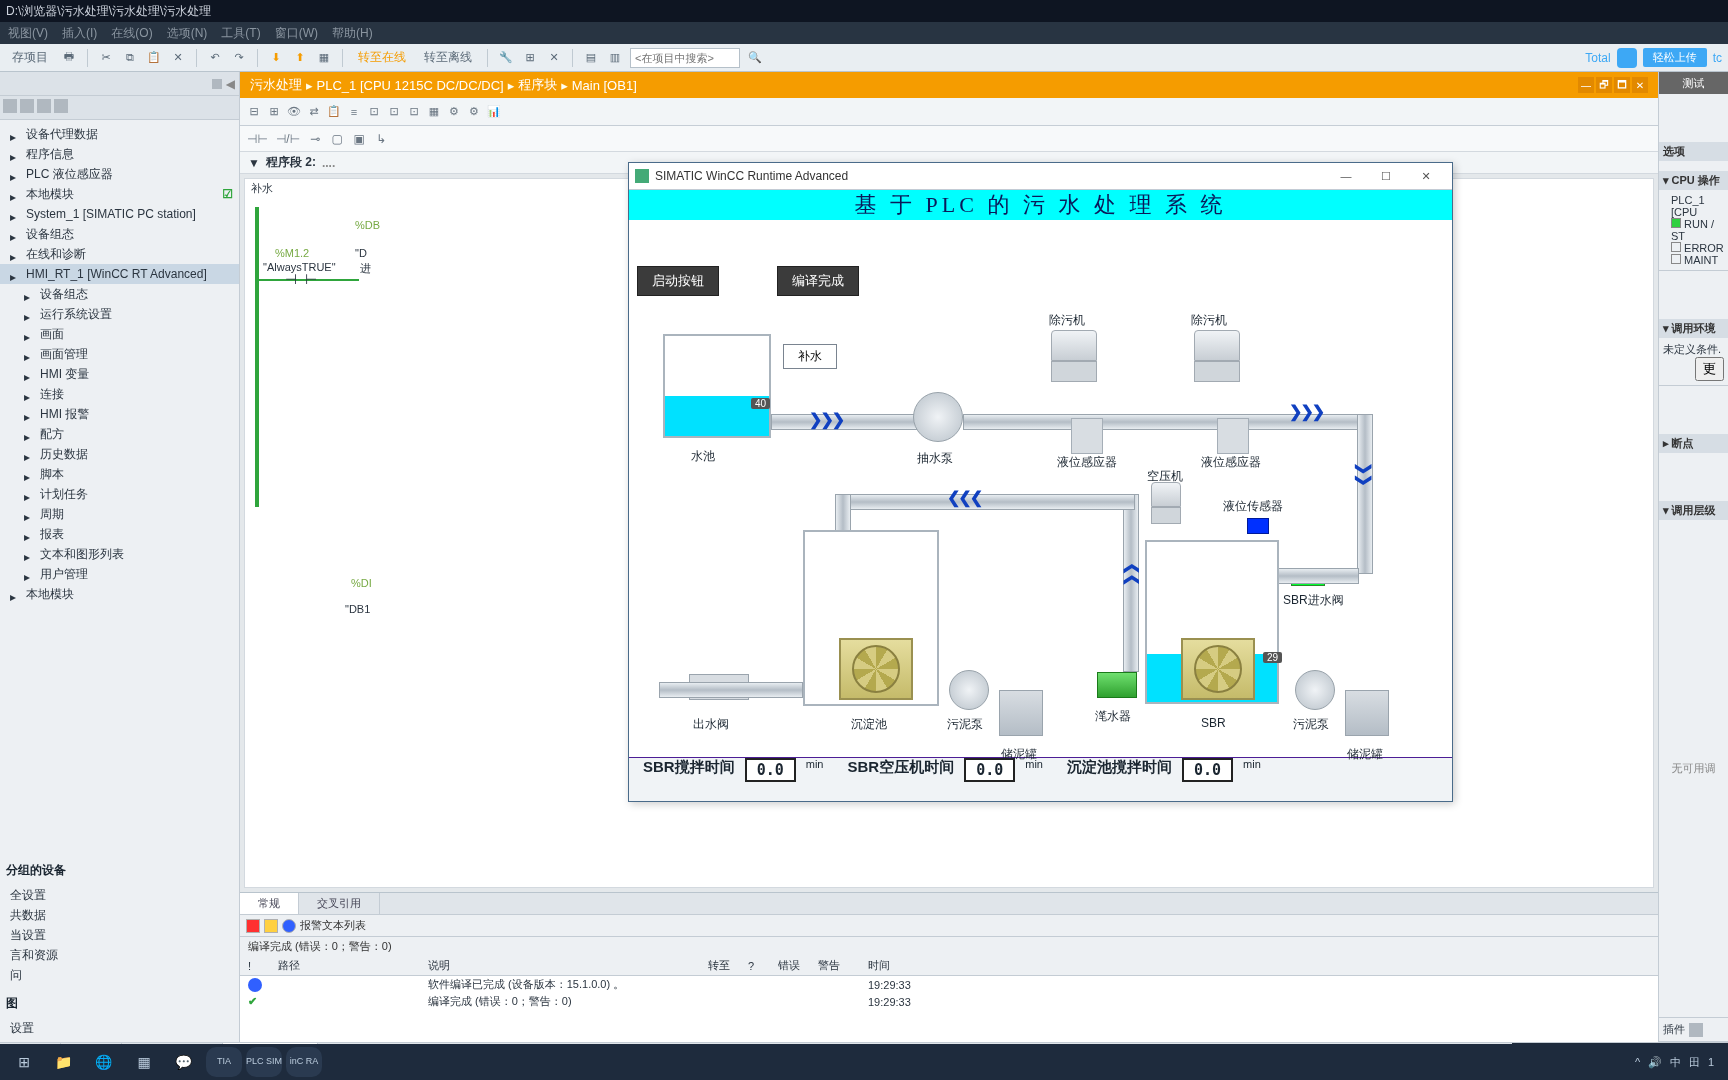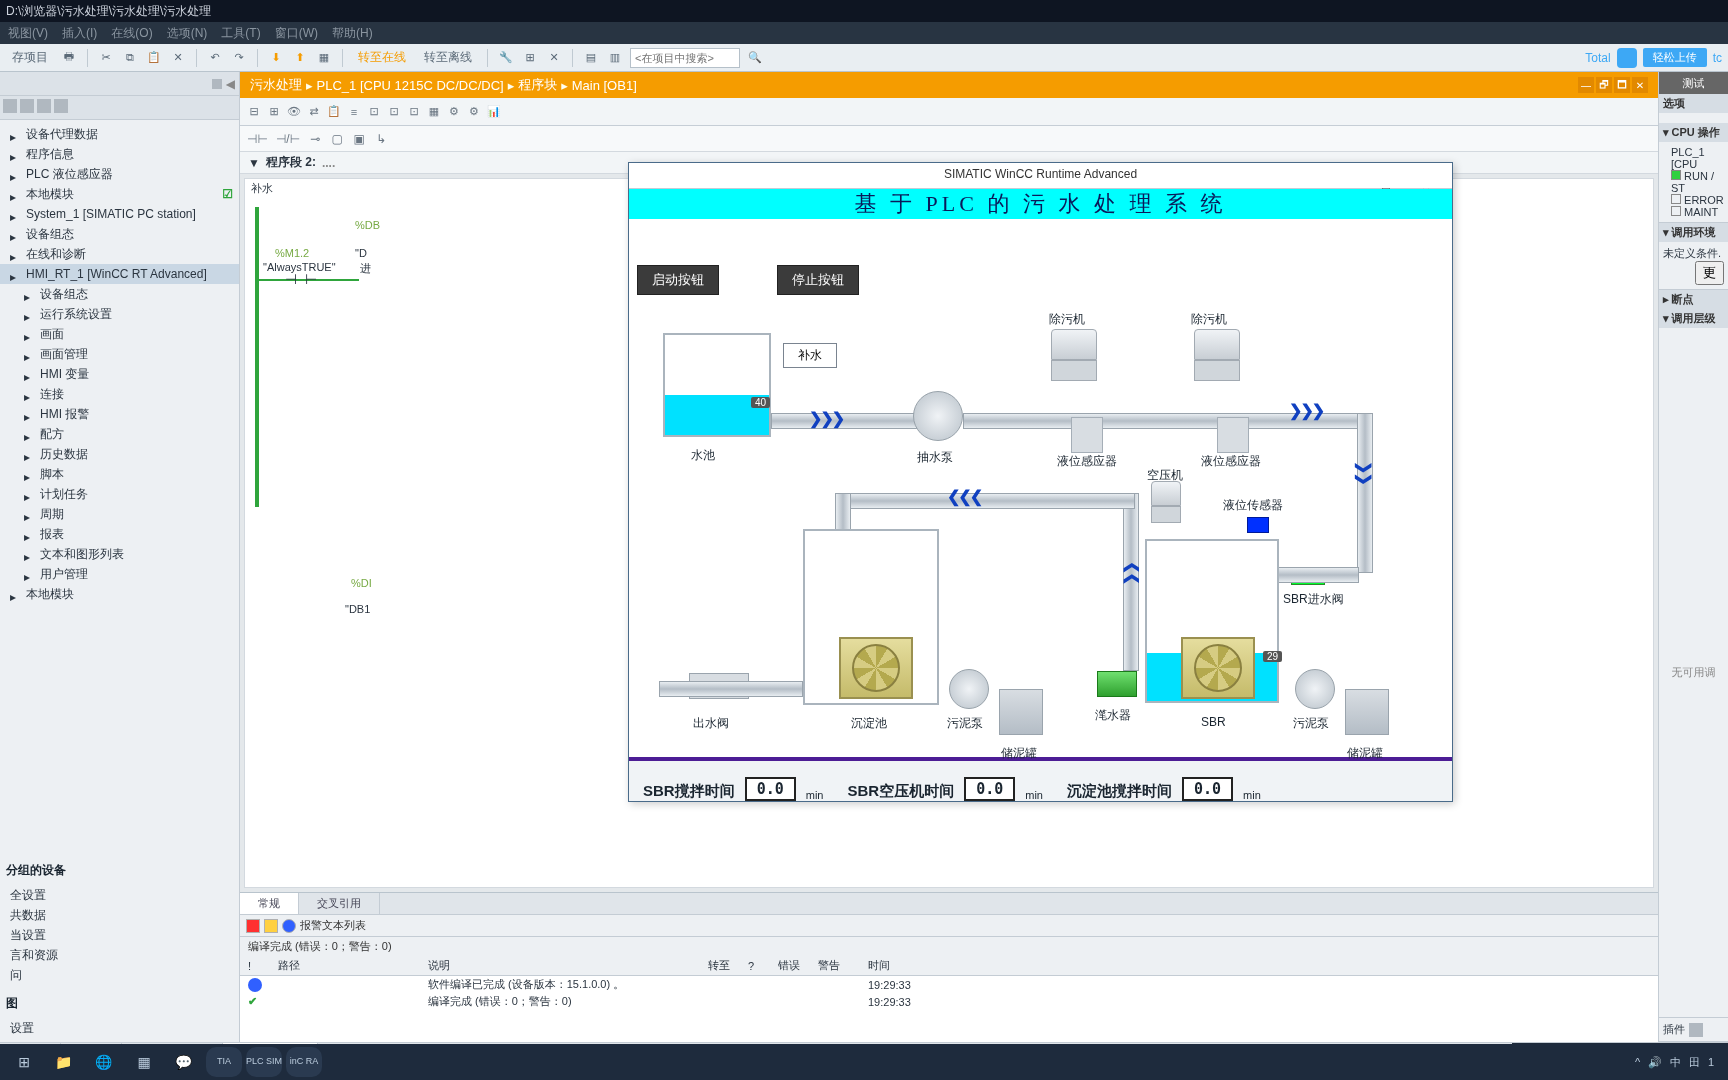--- a/index.html
+++ b/index.html
@@ -35,21 +35,21 @@
 .breadcrumb .winbtns span { width:16px; height:16px; background:#e28900; display:flex; align-items:center; justify-content:center; font-size:10px; }
 
 .center-tools { background:#f2f5f7; border-bottom:1px solid #c6ced6; height:28px; display:flex; align-items:center; gap:4px; padding:0 6px; font-size:11px; color:#6a7682; }
 .ctb { min-width:16px; height:16px; border:1px solid transparent; display:flex; align-items:center; justify-content:center; }
 .center-tools2 { background:#f7f9fa; border-bottom:1px solid #d3d9df; height:26px; display:flex; align-items:center; gap:6px; padding:0 6px; color:#6a7682; }
 .prog-section { background:#f2f5f7; height:22px; border-bottom:1px solid #d3d9df; display:flex; align-items:center; padding:0 8px; font-weight:bold; color:#2b3540; }
 .code-area { flex:1; background:#fff; border:1px solid #d3d9df; margin:4px; position:relative; padding:10px 20px; color:#2b3540; font-size:11px; }
 .code-label { position:absolute; }
 
 .wincc-window { position:absolute; left:388px; top:90px; width:825px; height:640px; background:#fff; border:1px solid #4a6b8a; box-shadow:2px 2px 8px rgba(0,0,0,.2); display:flex; flex-direction:column; z-index:50; }
-.wincc-title { height:26px; background:#fff; border-bottom:1px solid #c3cbd4; display:flex; align-items:center; padding:4px 6px; font-size:12px; color:#333;flex-direction:column; }
+.wincc-title { height:26px; background:#fff; border-bottom:1px solid #c3cbd4; display:flex; align-items:center; padding:13px 6px; font-size:12px; color:#333; }
 .wincc-title .winctrl { margin-left:auto; display:flex; gap:0; }
 .wincc-title .winctrl span { width:40px; height:22px; display:flex; align-items:center; justify-content:center; font-size:11px; color:#555; }
 .wincc-body { flex:1; display:flex; flex-direction:column; position:relative; overflow:hidden; }
 .hmi-header { background:#00ffff; height:30px; display:flex; align-items:center; justify-content:center; font-size:22px; font-family:"KaiTi",serif; color:#0a1a5a; letter-spacing:4px; font-weight:500; }
 .hmi-btns { display:flex; gap:58px; padding:6px 8px;margin-top:40px; }
 .hmi-btn { background:#3b3b3b; color:#fff; padding:5px 14px; font-size:13px; border:1px solid #222; }
 .scada { flex:1; position:relative; background:#fff; }
 .tank { position:absolute; border:2px solid #aab4bd; background:#fff; }
 .water-fill { position:absolute; left:0; right:0; bottom:0; background:#00e1ff; }
 .level-badge { position:absolute; background:#555; color:#fff; font-size:10px; padding:0 4px; border-radius:2px; }
@@ -59,28 +59,28 @@
 .pump-body { position:absolute; width:50px; height:50px; border-radius:50%; background:radial-gradient(#f0f3f6,#b8c1c9); border:1px solid #98a2aa; }
 .valve { position:absolute; width:22px; height:14px; background:#00ff30; border:1px solid #2a8a2a; }
 .fan-box { position:absolute; width:74px; height:62px; background:linear-gradient(#e5dd9e,#c5bb6a); border:2px solid #9a9050; display:flex; align-items:center; justify-content:center; }
 .fan-blade { width:48px; height:48px; border-radius:50%; background:repeating-conic-gradient(#b4a94e 0 30deg,#d6cc82 30deg 60deg); border:2px solid #8a8040; }
 .motor-img { position:absolute; width:46px; height:52px; }
 .motor-top { width:100%; height:60%; background:linear-gradient(#f0f3f6,#c8ced4); border:1px solid #a2aab2; border-radius:4px 4px 0 0; }
 .motor-base { width:100%; height:40%; background:#d0d6db; border:1px solid #a2aab2; }
 .sensor { position:absolute; width:22px; height:16px; background:#0030ff; border:1px solid #001a99; }
 .fill-btn { position:absolute; background:#fff; border:1px solid #7a8490; padding:3px 14px; font-size:12px; font-weight:500; }
 .flow-arrows { position:absolute; color:#1040c0; font-size:16px; letter-spacing:-2px; font-weight:bold; }
-.bottom-panel { height:44px; background:#f0f3f6; border-top:4px solid #4c1d95; display:flex; align-items:flex-end; gap:10px; padding:0 14px; color:#1a2530; font-weight:bold; font-size:15px; font-family:"KaiTi",serif; }
+.bottom-panel { height:44px; background:#f0f3f6; border-top:1px solid #4c1d95; display:flex; align-items:flex-start; gap:10px; padding:0 14px; color:#1a2530; font-weight:bold; font-size:15px; font-family:"KaiTi",serif; }
 .val-box { border:2px solid #222; padding:1px 10px; font-family:monospace; font-size:15px; font-weight:bold; background:#fff; }
 .unit { font-size:11px; font-weight:normal; margin-right:14px; }
 
 .right-pane { width:70px; background:#edf0f3; border-left:1px solid #c4ccd4; display:flex; flex-direction:column; font-size:11px; }
 .right-tab { background:#666; color:#fff; height:22px; display:flex; align-items:center; justify-content:center; }
 .right-sec { border-bottom:1px solid #c4ccd4; padding:4px 4px; color:#2b3540; }
-.right-sec-head { background:#d6dde4; padding:2px 4px; font-weight:bold; display:flex; align-items:center; gap:3px; }
+.right-sec-head { background:#d6dde4; padding:2px 4px; font-weight:bold; display:flex; align-items:center; gap:3px;margin-top:48px; }
 .led { width:10px; height:10px; display:inline-block; border:1px solid #888; }
 .led.green { background:#2fd040; }
 
 .bottom-output { height:150px; background:#edf0f3; border-top:1px solid #b9c4cd; display:flex; flex-direction:column; font-size:11px; }
 .out-tabs { display:flex; height:22px; background:#e0e5ea; border-bottom:1px solid #c4ccd4; }
 .out-tab { padding:3px 18px; border-right:1px solid #c4ccd4; color:#445; }
 .out-tab.active { background:#fff; }
 .out-toolbar { height:22px; display:flex; align-items:center; gap:4px; padding:0 6px; border-bottom:1px solid #c4ccd4; }
 .out-icon { width:14px; height:14px; border:1px solid #b0b0b0; }
 .out-icon.red { background:#ff3030; }
@@ -404,21 +404,21 @@
         <div class="winctrl">
           <span>—</span>
           <span>☐</span>
           <span>✕</span>
         </div>
       </div>
       <div class="wincc-body">
         <div class="hmi-header">基 于 PLC 的 污 水 处 理 系 统</div>
         <div class="hmi-btns">
           <button class="hmi-btn">启动按钮</button>
-          <button class="hmi-btn">停止按钮</button>
+          <button class="hmi-btn">编译完成</button>
         </div>
         <div class="scada">
 
           <div class="tank" style="left:34px;top:32px;width:108px;height:104px">
             <div class="water-fill" style="height:40%"></div>
           </div>
           <div class="level-badge" style="left:122px;top:96px">40</div>
           <button class="fill-btn" style="left:154px;top:42px">补水</button>
           <div class="equip-label" style="left:62px;top:146px">水池</div>
 

